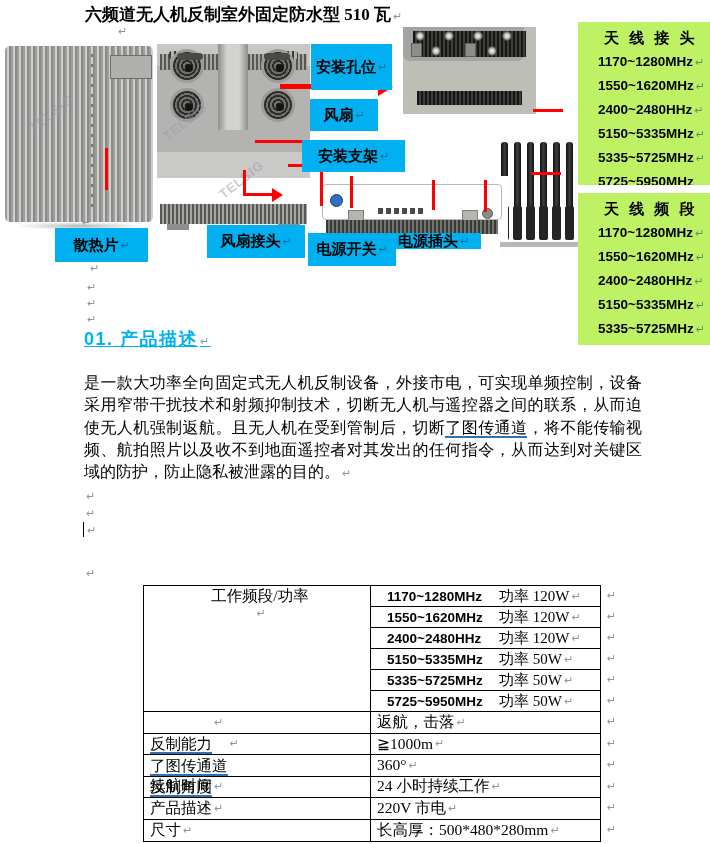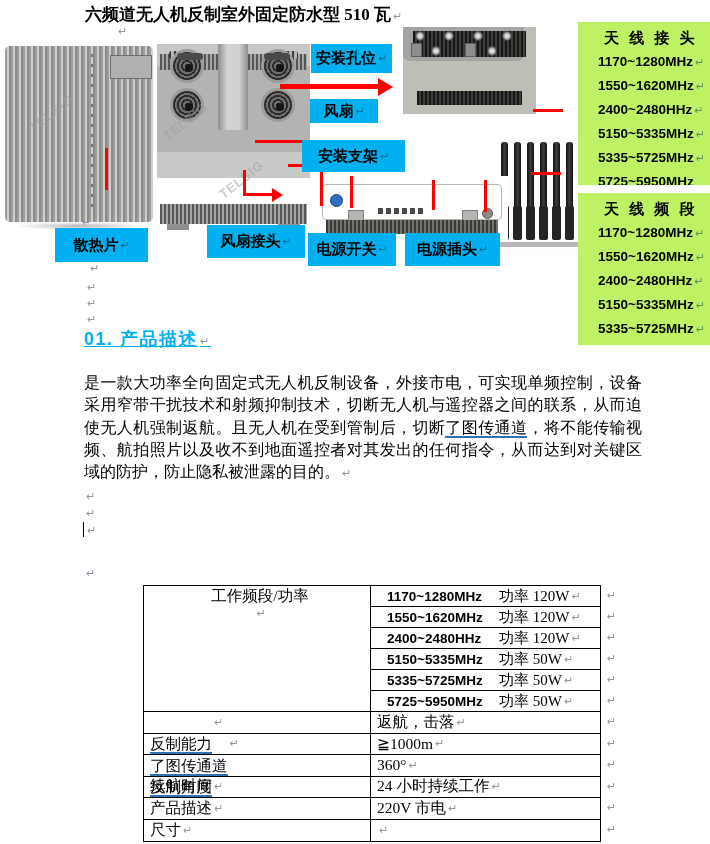--- a/index.html
+++ b/index.html
@@ -203,45 +203,45 @@
   <i class="red" style="left:320px;top:172px;width:3px;height:34px"></i>
   <i class="red" style="left:350px;top:176px;width:3px;height:32px"></i>
   <i class="red" style="left:432px;top:180px;width:3px;height:30px"></i>
   <i class="red" style="left:484px;top:180px;width:3px;height:32px"></i>
   <i class="red" style="left:243px;top:170px;width:3px;height:26px"></i>
   <i class="red" style="left:243px;top:193px;width:32px;height:3px"></i>
   <i class="ah2" style="position:absolute;left:272px;top:188px"></i>
   <i class="red" style="left:533px;top:109px;width:30px;height:3px"></i>
   <i class="red" style="left:531px;top:172px;width:30px;height:3px"></i>
 
-  <div class="callout" style="left:311px;top:44px;width:81px;height:29px">
+  <div class="callout" style="left:311px;top:44px;width:81px;height:46px">
     <span>安装孔位</span>
       <span class="pm pm-c">↵</span>
   </div>
-  <div class="callout" style="left:310px;top:99px;width:68px;height:24px">
+  <div class="callout" style="left:310px;top:99px;width:68px;height:32px">
     <span>风扇</span>
       <span class="pm pm-c">↵</span>
   </div>
   <div class="callout" style="left:302px;top:140px;width:103px;height:32px">
     <span>安装支架</span>
       <span class="pm pm-c">↵</span>
   </div>
   <div class="callout" style="left:55px;top:228px;width:93px;height:34px">
     <span>散热片</span>
       <span class="pm pm-c">↵</span>
   </div>
   <div class="callout" style="left:207px;top:225px;width:98px;height:33px">
     <span>风扇接头</span>
       <span class="pm pm-c">↵</span>
   </div>
   <div class="callout" style="left:308px;top:233px;width:88px;height:33px">
     <span>电源开关</span>
       <span class="pm pm-c">↵</span>
   </div>
-  <div class="callout" style="left:405px;top:233px;width:95px;height:33px">
+  <div class="callout" style="left:386px;top:233px;width:95px;height:16px">
     <span>电源插头</span>
       <span class="pm pm-c">↵</span>
   </div>
 
   <div class="panel" style="top:22px;left:578px;height:163px">
     <div class="panel-title">天 线 接 头</div>
     <div class="panel-line"><span>1170~1280MHz</span><span class="pm pm-c">↵</span></div>
     <div class="panel-line"><span>1550~1620MHz</span><span class="pm pm-c">↵</span></div>
     <div class="panel-line"><span>2400~2480HHz</span><span class="pm pm-c">↵</span></div>
     <div class="panel-line"><span>5150~5335MHz</span><span class="pm pm-c">↵</span></div>
@@ -370,18 +370,19 @@
         <span>220V 市电</span>
         <span class="pm">↵</span>
         <span class="pm pm-out">↵</span>
       </div>
 
     <div class="cell rowlast">
         <span>尺寸</span>
         <span class="pm">↵</span>
       </div>
     <div class="cell col2 rowlast">
+        <span>长高厚：500*480*280mm</span>
         <span class="pm">↵</span>
         <span class="pm pm-out">↵</span>
       </div>
   </div>
 
 </div>
 
 </body></html>

